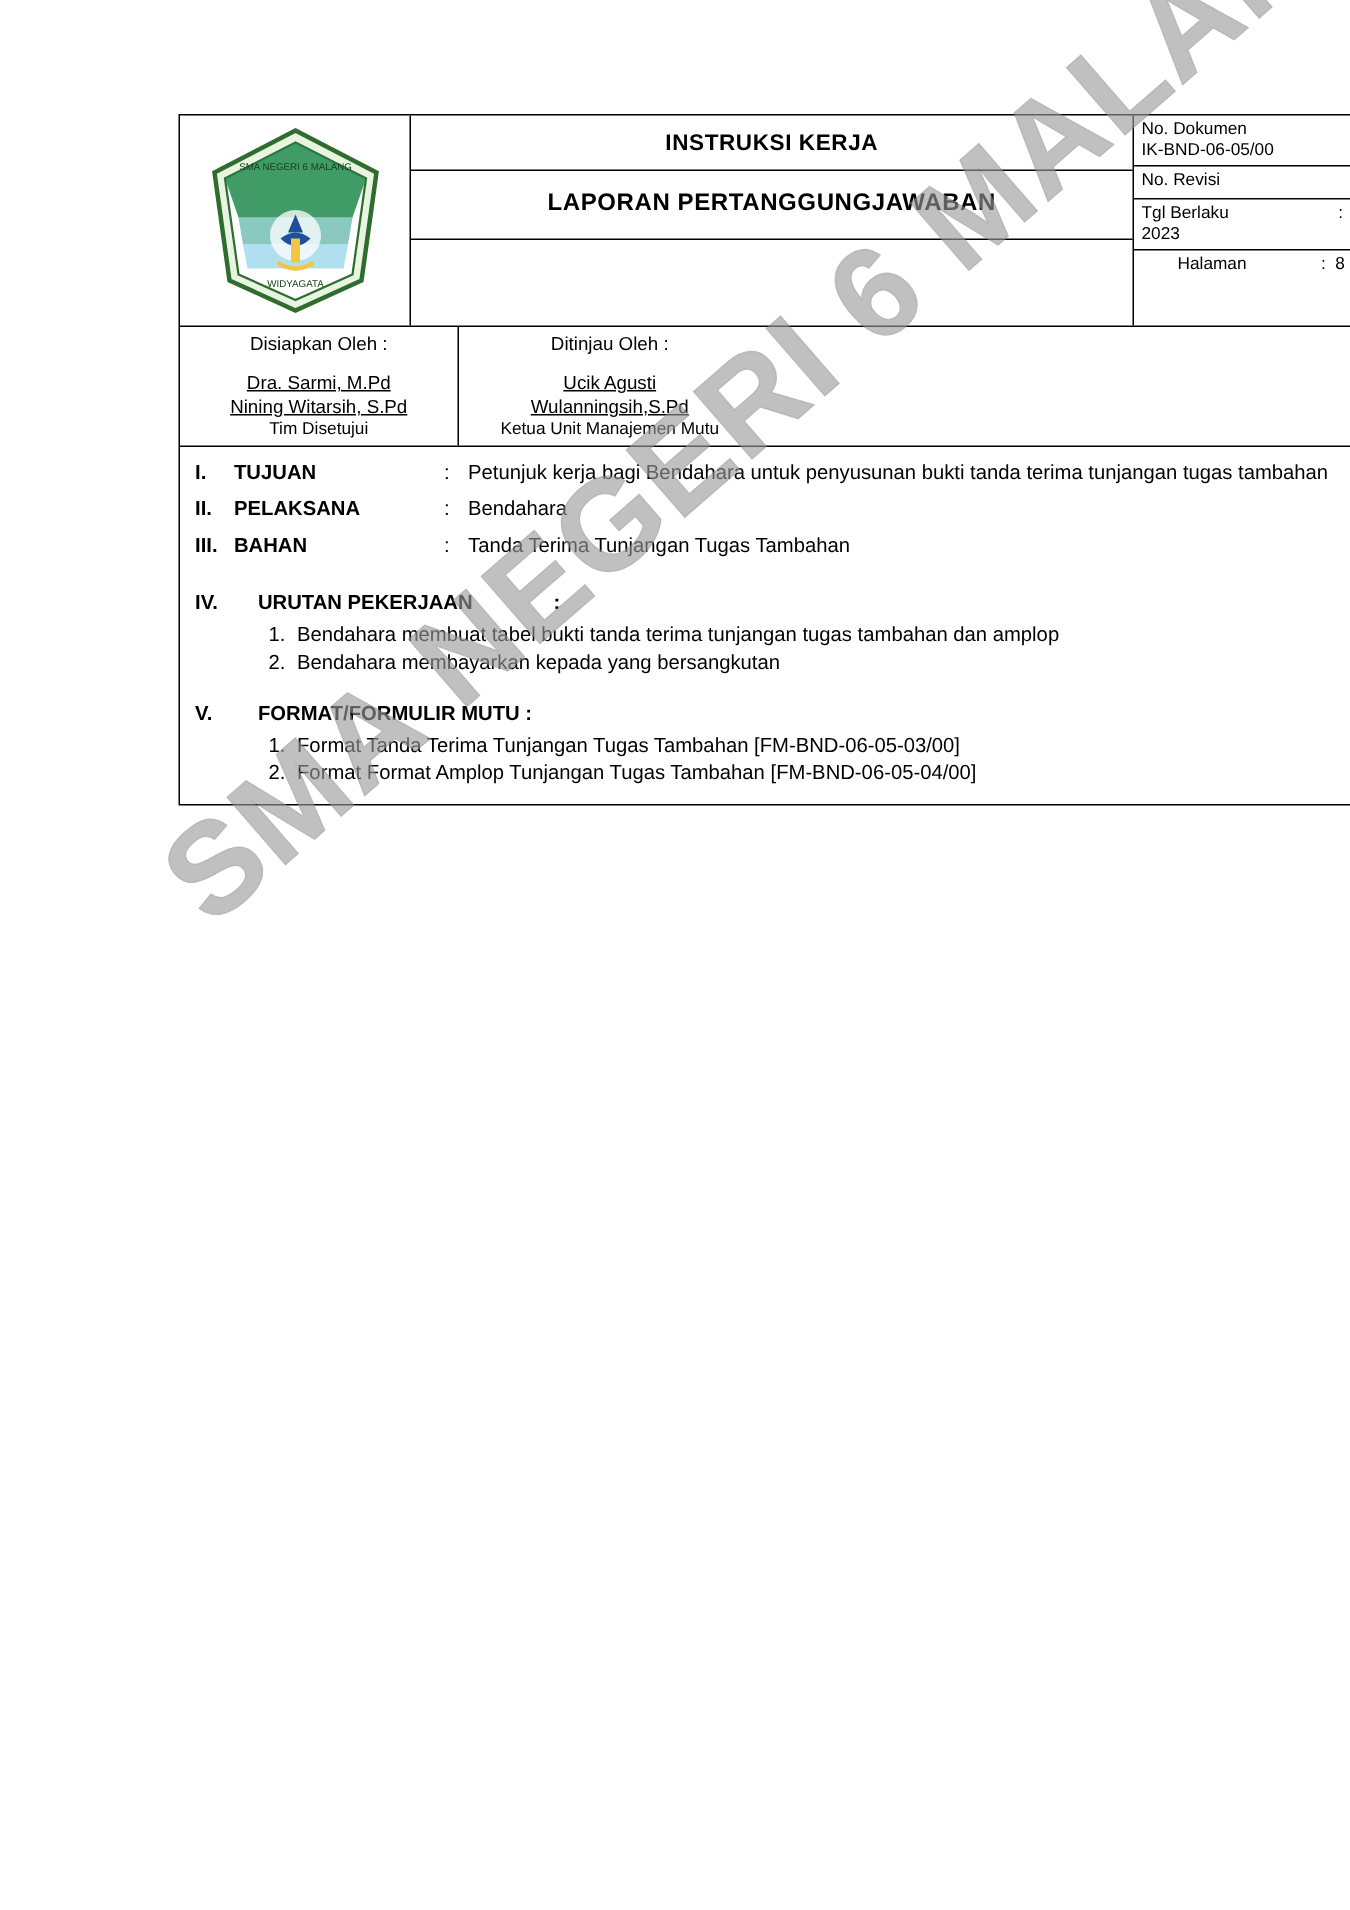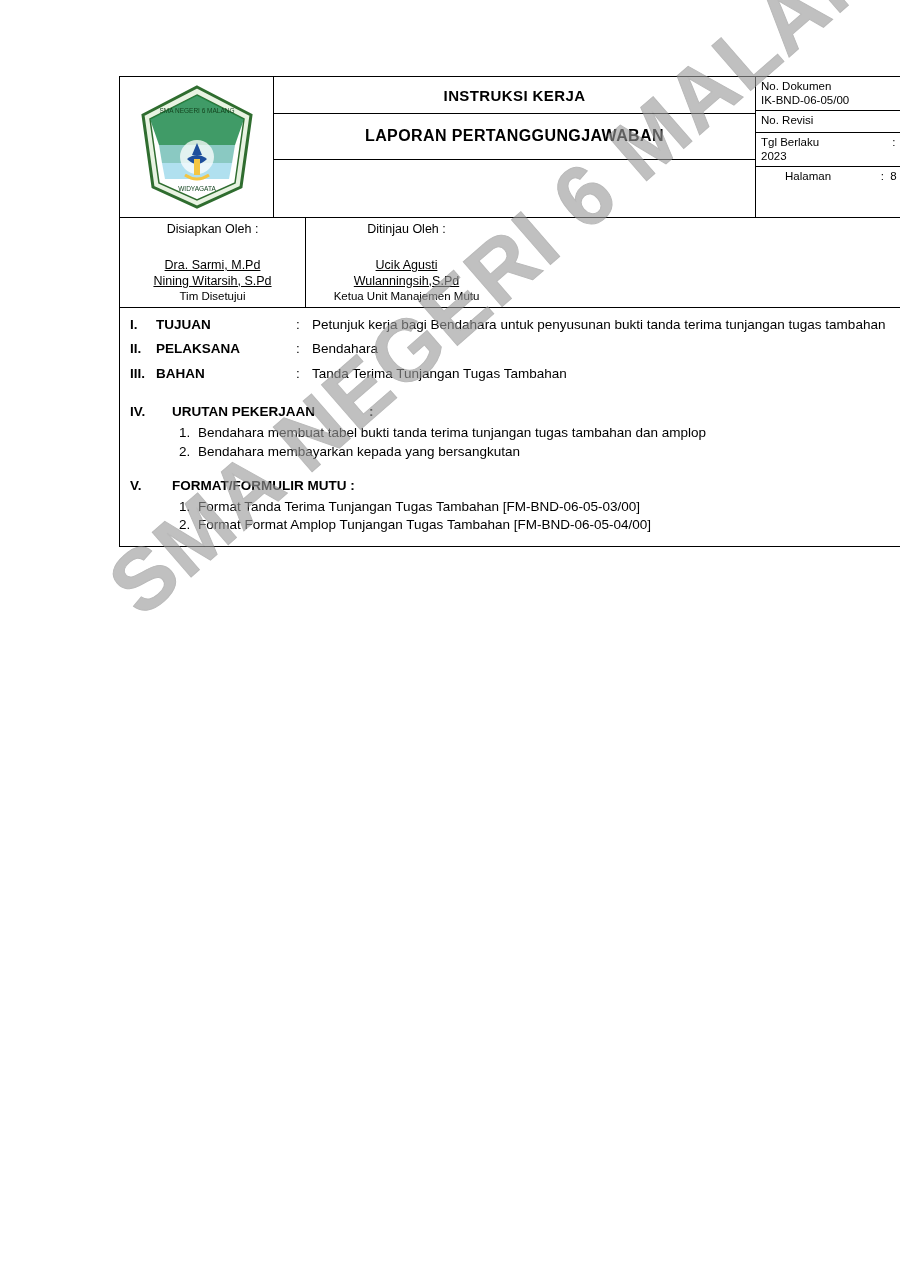--- a/index.html
+++ b/index.html
@@ -113,21 +113,21 @@
     box-sizing: border-box;
     text-align: center;
     padding: 4px 4px 5px;
     border-right: 1.4px solid #000;
     font-size: 12.5px;
   }
   .sig-cell:last-child { border-right: none; }
   .sig-c1 { width: 186px; }
   .sig-c2 { width: 201px; }
   .sig-c3 { flex: 1; }
-  .sig-title { font-size: 12.5px; margin-bottom: 22px; }
+  .sig-title { font-size: 12.5px; margin-bottom: 12px; }
   .sig-name {
     font-weight: normal;
     text-decoration: underline;
     font-size: 12.5px;
     line-height: 1.25;
   }
   .sig-role { font-size: 11.5px; margin-top: 1px; }
 
   
   .body-sec {

